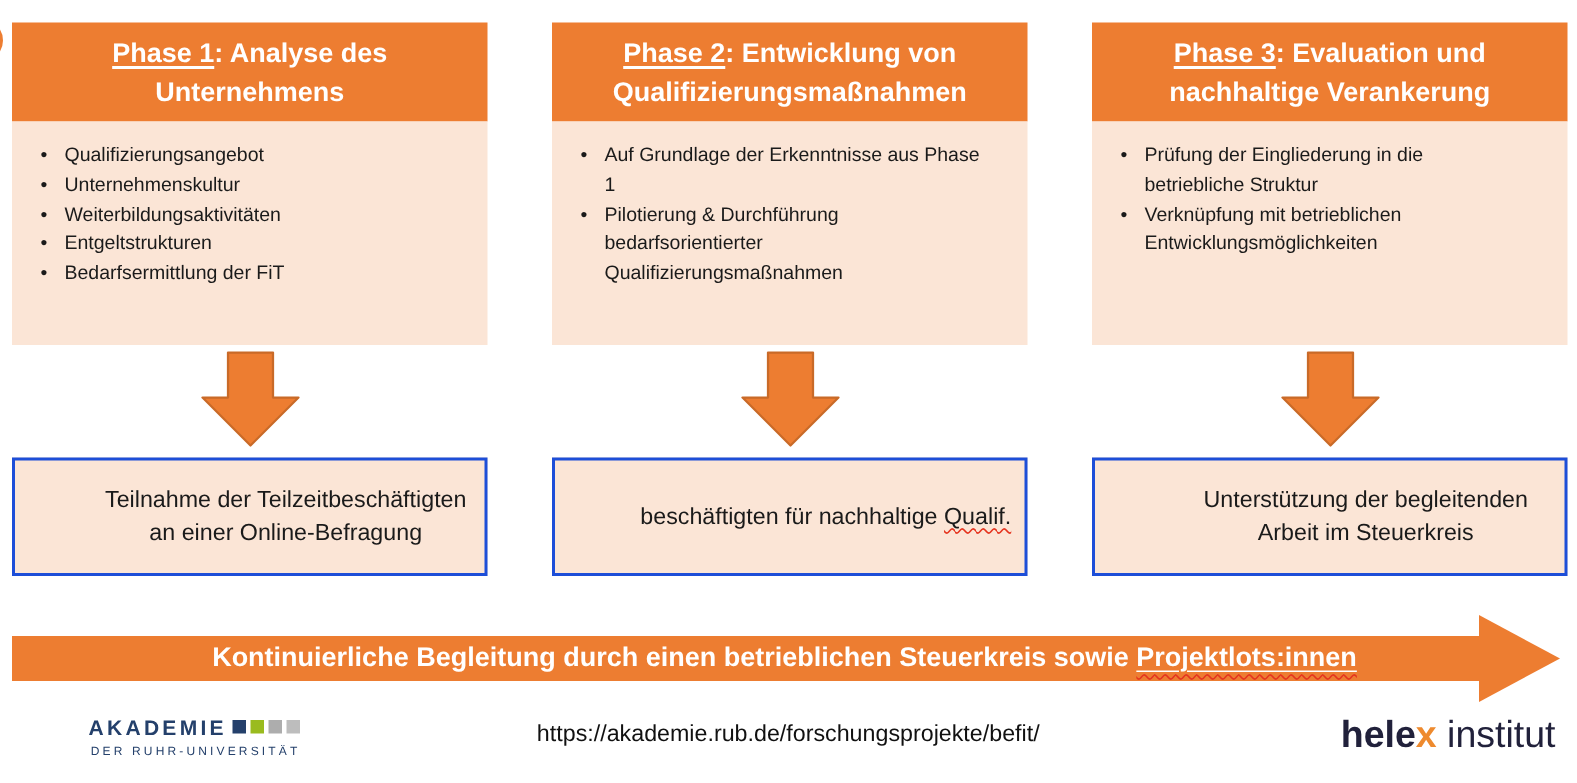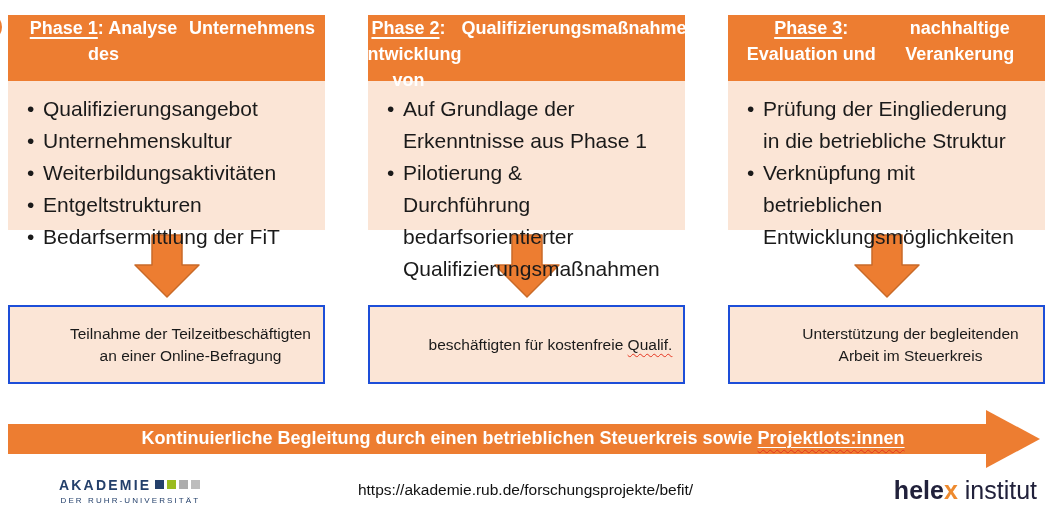--- a/index.html
+++ b/index.html
@@ -17,28 +17,28 @@
     width:28px; height:28px; border:3px solid #ED7D31; border-radius:50%;
   }
 
   
   .col { position:absolute; top:15px; width:317px; height:372px; }
   .col1 { left:8px; } .col2 { left:368px; } .col3 { left:728px; }
 
   .hdr {
     height:66px; background:#ED7D31; color:#ffffff;
     font-weight:bold; font-size:18px; line-height:1.45;
-    display:flex; justify-content:center;
+    display:flex; flex-direction:column; justify-content:center;
     text-align:center; padding:0 10px;
   }
   .hdr .u { text-decoration:underline; text-underline-offset:3px; text-decoration-thickness:1.5px; }
 
   .body {
     height:149px; background:#FBE5D6; color:#1a1a1a;
-    font-size:21px; padding:12px 30px 8px 16px;
+    font-size:13px; padding:12px 30px 8px 16px;
   }
   .body ul { list-style:none; }
   .body li { position:relative; padding-left:19px; line-height:1.52; }
   .body li::before { content:"\2022"; position:absolute; left:3px; }
 
   .arrow-wrap { height:68px; display:flex; justify-content:center; padding-top:4px; }
 
   .result {
     position:absolute; top:290px; left:0; width:317px; height:79px;
     background:#FBE5D6; border:2px solid #1d4ed8;
@@ -129,21 +129,21 @@
         <li>Auf Grundlage der Erkenntnisse aus Phase 1</li>
         <li>Pilotierung &amp; Durchführung bedarfsorientierter Qualifizierungsmaßnahmen</li>
       </ul>
     </div>
     <div class="arrow-wrap">
       <svg width="66" height="64" viewBox="0 0 66 64">
         <polygon points="18,1 48,1 48,31 65,31 33,63 1,31 18,31" fill="#ED7D31" stroke="#C96A28" stroke-width="1.5" stroke-linejoin="round"></polygon>
       </svg>
     </div>
     <div class="result">
-      <span><span>beschäftigten für kostenfreie </span><span class="squig">Qualif.</span></span>
+      <span><span>beschäftigten für nachhaltige </span><span class="squig">Qualif.</span></span>
     </div>
   </div>
 
   <div class="col col3">
     <div class="hdr">
       <div><span class="u">Phase 3</span><span>: Evaluation und</span></div>
       <div>nachhaltige Verankerung</div>
     </div>
     <div class="body">
       <ul>

